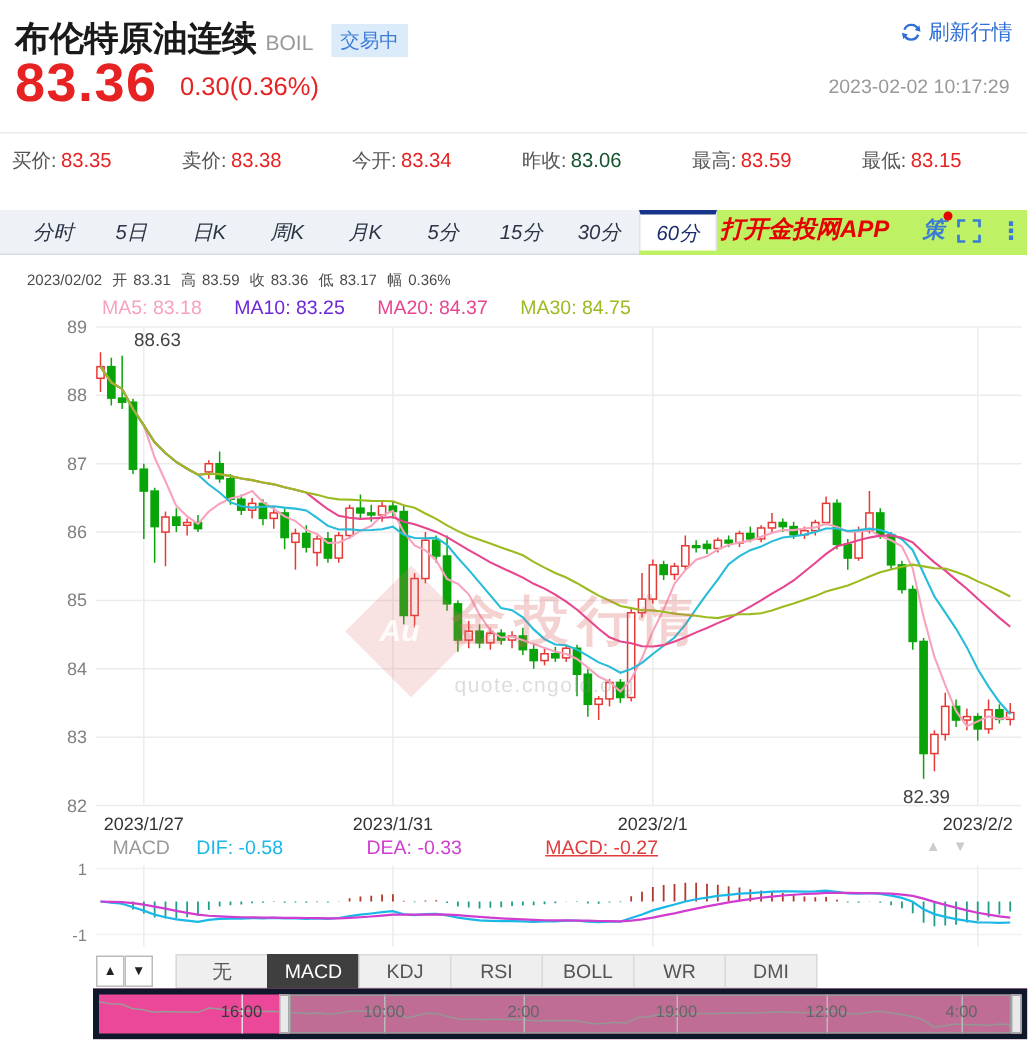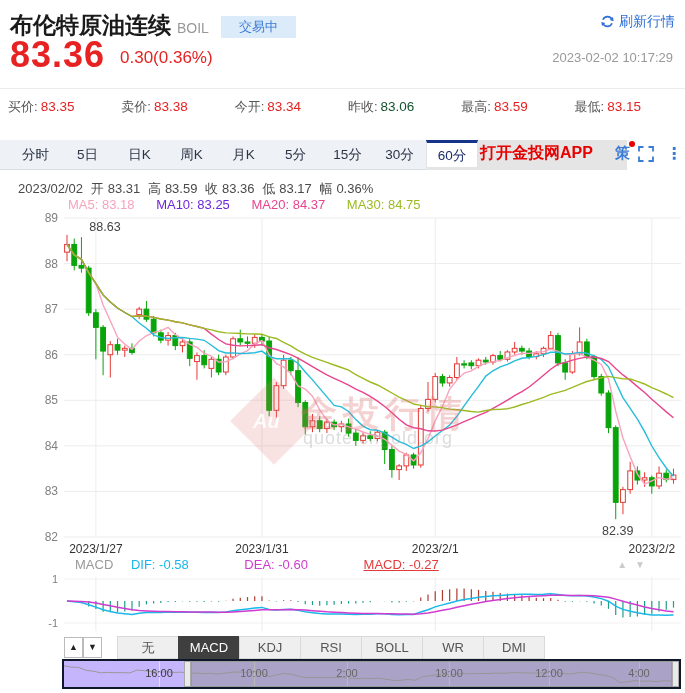--- a/index.html
+++ b/index.html
@@ -3,48 +3,48 @@
 <meta charset="utf-8">
 <style>
   html,body{margin:0;padding:0;background:#fff;}
   body{font-family:"Liberation Sans","DejaVu Sans",sans-serif;color:#333;}
   .page{position:relative;width:685px;height:693px;background:#fff;overflow:hidden;}
 
   
   .title-row{position:absolute;left:10px;top:10px;height:24px;white-space:nowrap;}
   .sym-title{font-size:23px;font-weight:bold;color:#1a1a1a;}
   .sym-code{font-size:14px;color:#999;margin-left:6px;}
-  .badge{display:inline-block;font-size:13px;color:#3a7bd5;background:#dcebfa;padding:2px 18px;margin-left:12px;vertical-align:2px;}
+  .badge{display:inline-block;font-size:13px;color:#3a7bd5;background:#dcebfa;padding:2px 6px;margin-left:12px;vertical-align:2px;}
   .refresh{position:absolute;right:10px;top:13px;font-size:14px;color:#2f6fd6;cursor:pointer;white-space:nowrap;}
   .refresh svg{vertical-align:-3px;margin-right:4px;}
   .big-price{position:absolute;left:10px;top:34px;font-size:36px;font-weight:bold;color:#e62222;letter-spacing:1px;}
   .chg{position:absolute;left:120px;top:48px;font-size:17px;color:#e62222;}
   .stamp{position:absolute;right:12px;top:50px;font-size:13px;color:#999;}
   .hdr-divider{position:absolute;left:0;top:88px;width:685px;height:1px;background:#ebebeb;}
 
   
   .quote-row{position:absolute;left:0;top:98px;width:685px;box-sizing:border-box;padding:0 44px 0 8px;display:flex;justify-content:space-between;}
   .q-item{font-size:13px;color:#555;white-space:nowrap;}
   .q-val{font-size:13.5px;margin-left:3px;}
   .q-val.red{color:#e62222;}
   .q-val.dark{color:#14532d;}
 
   
-  .period-bar{position:absolute;left:0;top:140px;width:627px;height:30px;background:#e5e5e5;}
+  .period-bar{position:absolute;left:0;top:140px;width:685px;height:30px;background:#bef264;font-style:italic;}
   .ptab-strip{position:absolute;left:0;top:0;width:426px;height:29px;background:#eef1f5;border-bottom:1px solid #d8dce3;}
   .ptab{position:absolute;top:0;height:29px;line-height:29px;width:51px;text-align:center;font-size:13.5px;color:#2b3446;cursor:pointer;}
   .ptab.active{background:#fff;border-top:3px solid #15348a;border-left:1px solid #e2e2e2;border-right:1px solid #e2e2e2;height:27px;line-height:25px;color:#1a2c6b;box-sizing:border-box;width:52px;}
   .app-link{position:absolute;left:480px;top:3px;font-size:16px;font-weight:bold;color:#e60000;cursor:pointer;white-space:nowrap;}
   .strategy{position:absolute;left:615px;top:4px;font-size:15px;font-weight:bold;color:#3a7bd5;cursor:pointer;}
   .strategy .dot{position:absolute;right:-5px;top:-3px;width:6px;height:6px;border-radius:50%;background:#e60000;}
   .fs-icon{position:absolute;left:638px;top:6px;cursor:pointer;}
   .more-icon{position:absolute;left:666px;top:4px;font-size:16px;font-weight:bold;color:#3a7bd5;cursor:pointer;}
 
   
-  .ohlc-row{position:absolute;left:18px;top:180px;font-size:13px;color:#4a4a4a;white-space:nowrap;}
+  .ohlc-row{position:absolute;left:18px;top:180px;font-size:10px;color:#4a4a4a;white-space:nowrap;}
   .ohlc-row span{margin-right:4px;}
   .ma-row{position:absolute;left:68px;top:197px;font-size:13px;white-space:nowrap;}
   .ma-row span{margin-right:18px;}
   .ma5{color:#f8a3bd;} .ma10{color:#6d28d9;} .ma20{color:#e8458f;} .ma30{color:#9bbb21;}
 
   
   .main-svg{position:absolute;left:0;top:205px;}
   .macd-info{position:absolute;left:75px;top:557px;width:600px;font-size:13px;white-space:nowrap;}
   .macd-info .lbl{color:#999;margin-right:14px;}
   .macd-info .dif{color:#1ab8e8;margin-right:52px;}
@@ -53,32 +53,32 @@
   .macd-arrows{position:absolute;right:22px;top:2px;color:#ccc;font-size:10px;letter-spacing:8px;}
   .macd-svg{position:absolute;left:0;top:575px;}
 
   
   .arrow-btn{position:absolute;top:637px;width:17px;height:19px;background:#fff;border:1px solid #bbb;font-size:9px;line-height:19px;text-align:center;color:#222;cursor:pointer;}
   .ind-tabs{position:absolute;left:118px;top:636px;display:flex;}
   .ind-tab{width:60px;height:21px;line-height:21px;text-align:center;font-size:13px;color:#555;background:#efefef;border:1px solid #d9d9d9;margin-left:-1px;cursor:pointer;}
   .ind-tab.active{background:#3f3f3f;color:#fff;border-color:#3f3f3f;}
 
   
-  .navigator{position:absolute;left:62px;top:659px;width:615px;height:26px;border:2px solid #0f172a;background:#c4b5fd;}
+  .navigator{position:absolute;left:62px;top:659px;width:615px;height:26px;border:4px solid #0f172a;background:#ec4899;}
   .nav-grid{position:absolute;top:0;width:1px;height:26px;background:#e0e0e0;}
   .nav-label{position:absolute;top:6px;font-size:11px;color:#3a3a3a;transform:translateX(-50%);white-space:nowrap;}
   .nav-sel{position:absolute;left:127px;top:0;width:481px;height:26px;background:rgba(145,145,145,0.5);border:1px solid #9a9a9a;box-sizing:border-box;cursor:grab;}
   .nav-handle{position:absolute;top:0;width:7px;height:26px;background:#e9e9e9;border:1px solid #a9a9a9;box-sizing:border-box;cursor:ew-resize;}
 
   
   .watermark{position:absolute;left:235px;top:388px;width:240px;height:80px;pointer-events:none;}
   .wm-diamond{position:absolute;left:8px;top:2px;width:62px;height:62px;background:rgba(224,110,110,0.20);transform:rotate(45deg);}
   .wm-au{position:absolute;left:18px;top:22px;font-size:20px;font-weight:bold;color:rgba(255,255,255,0.85);font-style:italic;}
   .wm-title{position:absolute;left:66px;top:2px;font-size:36px;font-weight:bold;color:rgba(222,105,105,0.30);letter-spacing:6px;white-space:nowrap;}
-  .wm-url{position:absolute;left:68px;top:40px;font-size:18px;color:rgba(140,140,140,0.30);letter-spacing:1px;white-space:nowrap;}
+  .wm-url{position:absolute;left:68px;top:60px;font-size:14px;color:rgba(140,140,140,0.30);letter-spacing:1px;white-space:nowrap;}
 </style>
 </head>
 <body>
 
 <div class="page">
 
   <div class="title-row">
     <span class="sym-title">布伦特原油连续</span><span class="sym-code">BOIL</span><span class="badge">交易中</span>
   </div>
   <div class="refresh">
@@ -353,21 +353,21 @@
   <div class="watermark">
     <div class="wm-diamond"></div>
     <div class="wm-au">Au</div>
     <div class="wm-title">金投行情</div>
     <div class="wm-url">quote.cngold.org</div>
   </div>
 
   <div class="macd-info">
     <span class="lbl">MACD</span>
     <span class="dif">DIF: -0.58</span>
-    <span class="dea">DEA: -0.60</span>
+    <span class="dea">DEA: -0.33</span>
     <span class="mcd">MACD: -0.27</span>
     <span class="macd-arrows"><span>▲</span><span>▼</span></span>
   </div>
 
   <svg id="macd-svg" class="macd-svg" width="685" height="62">
       <g>
         <line x1="64" y1="4" x2="681" y2="4" stroke="#f1f1f1"></line>
         <text x="58" y="8" text-anchor="end" fill="#808080" font-size="11">1</text>
         <line x1="64" y1="48" x2="681" y2="48" stroke="#f1f1f1"></line>
         <text x="58" y="52" text-anchor="end" fill="#808080" font-size="11">-1</text>

